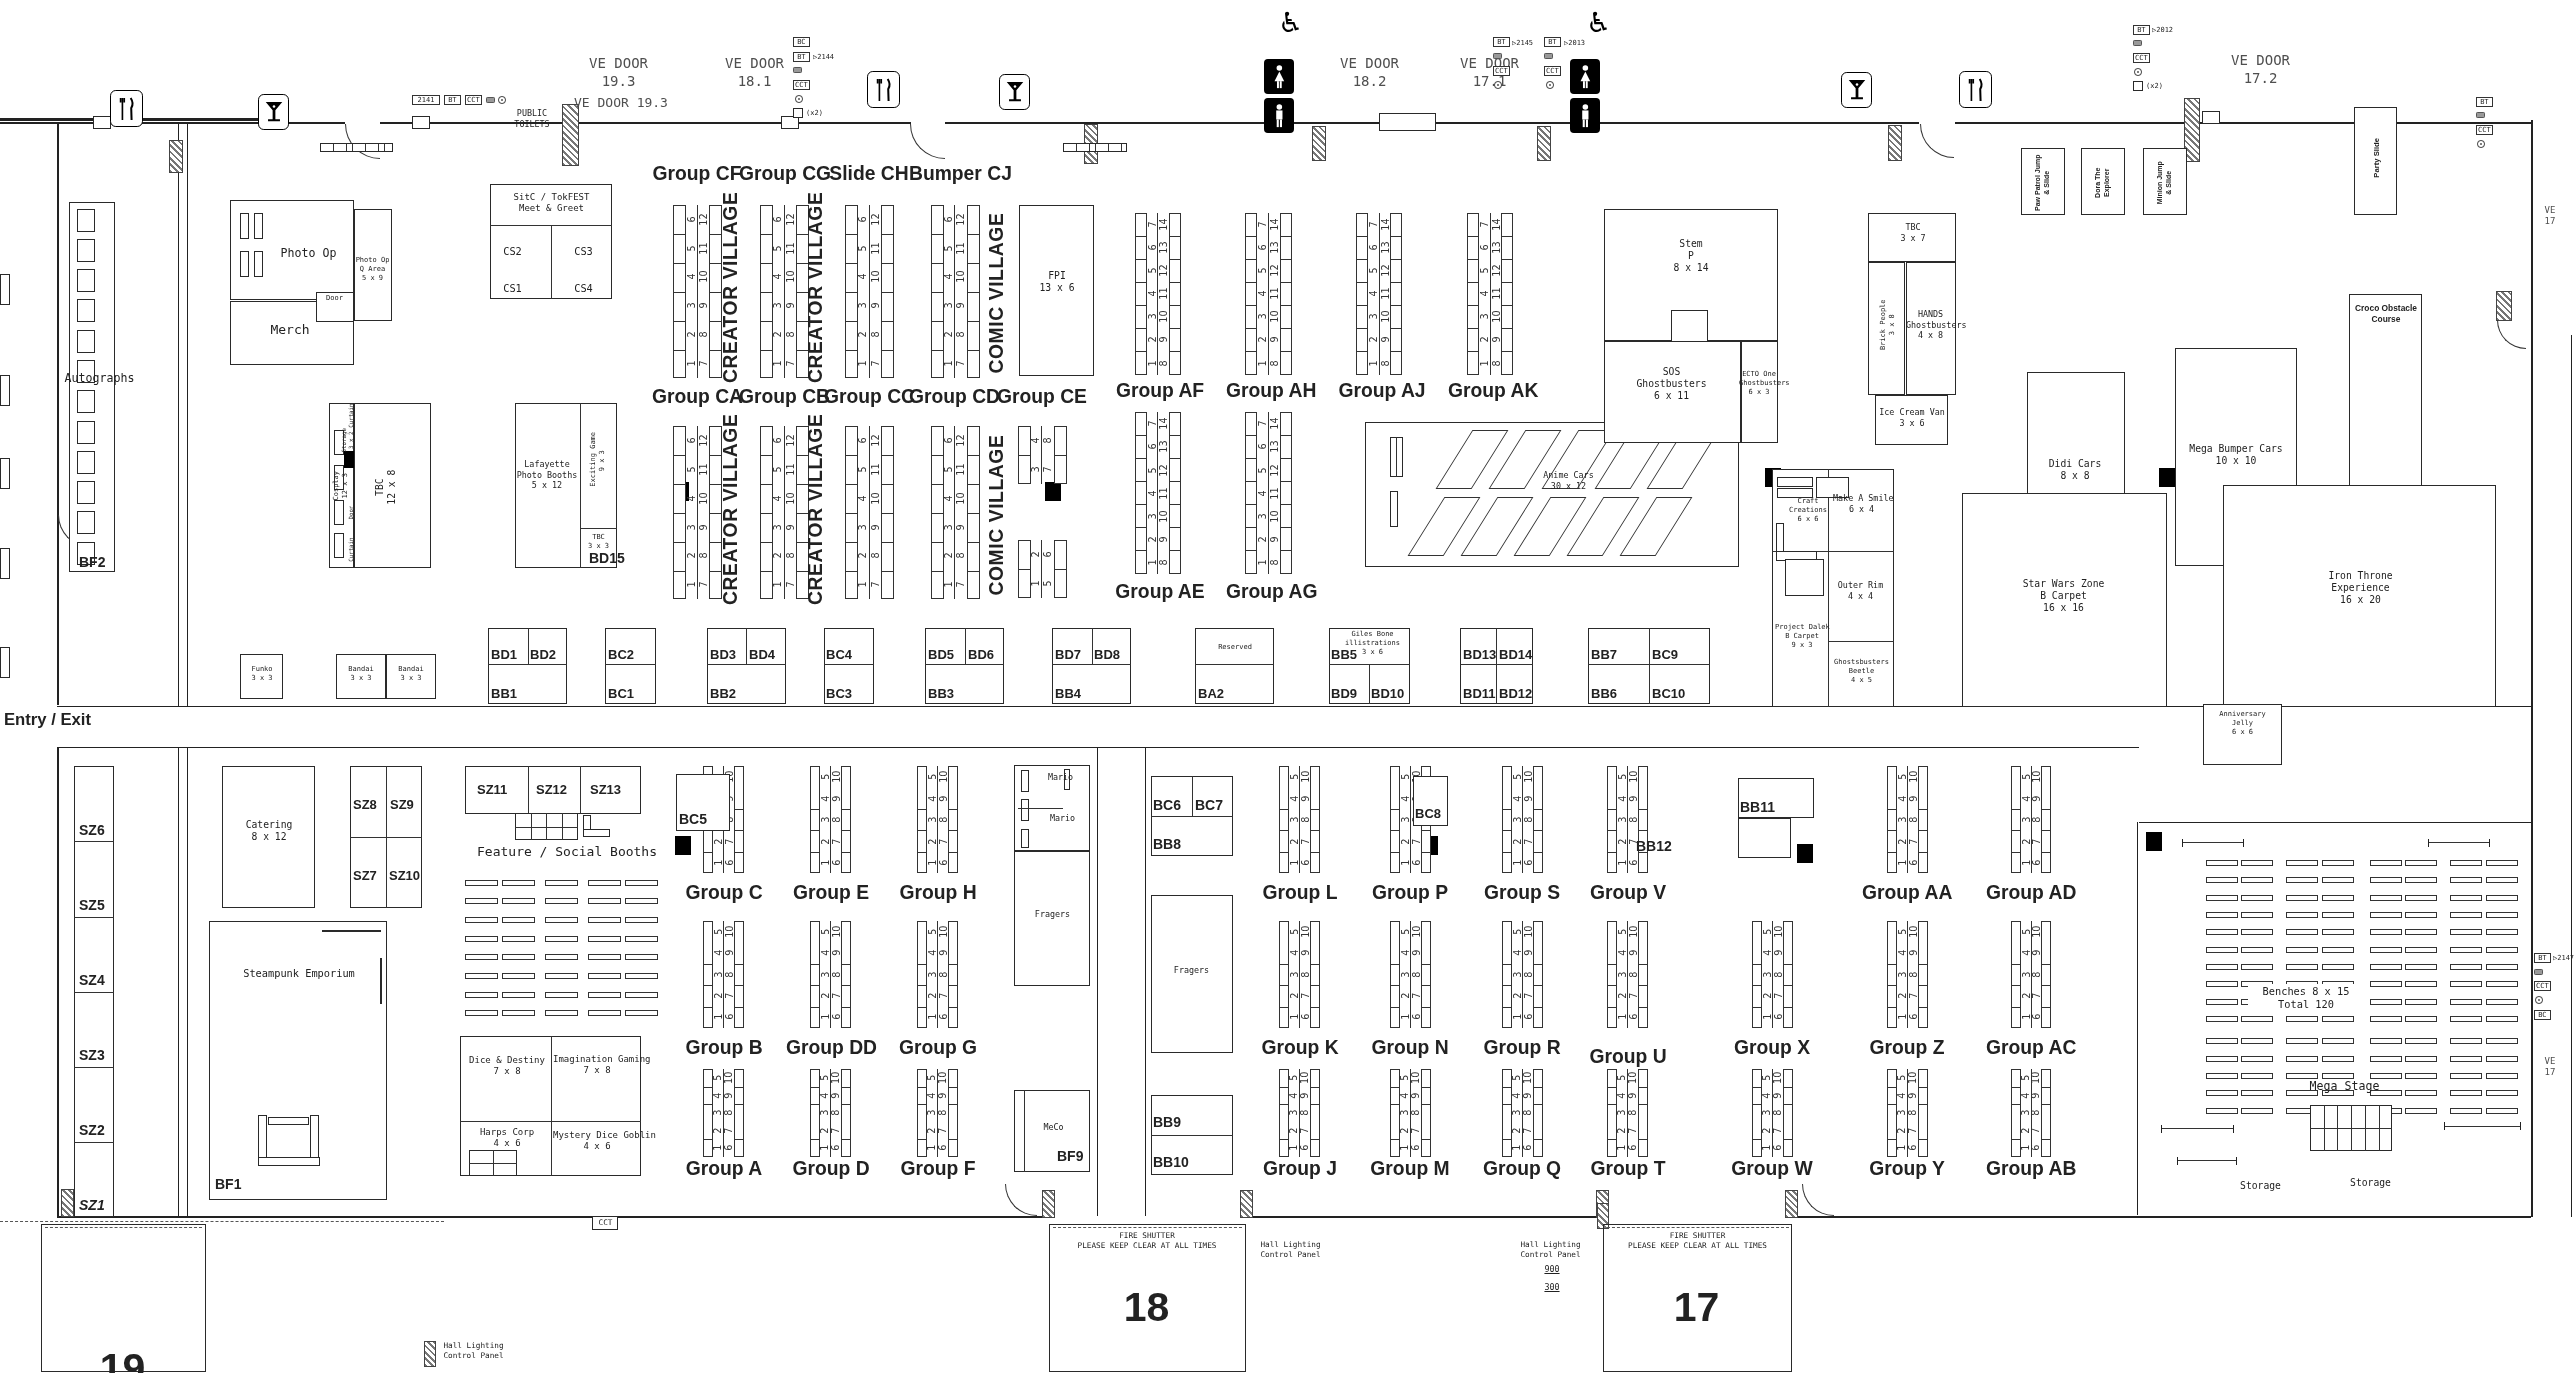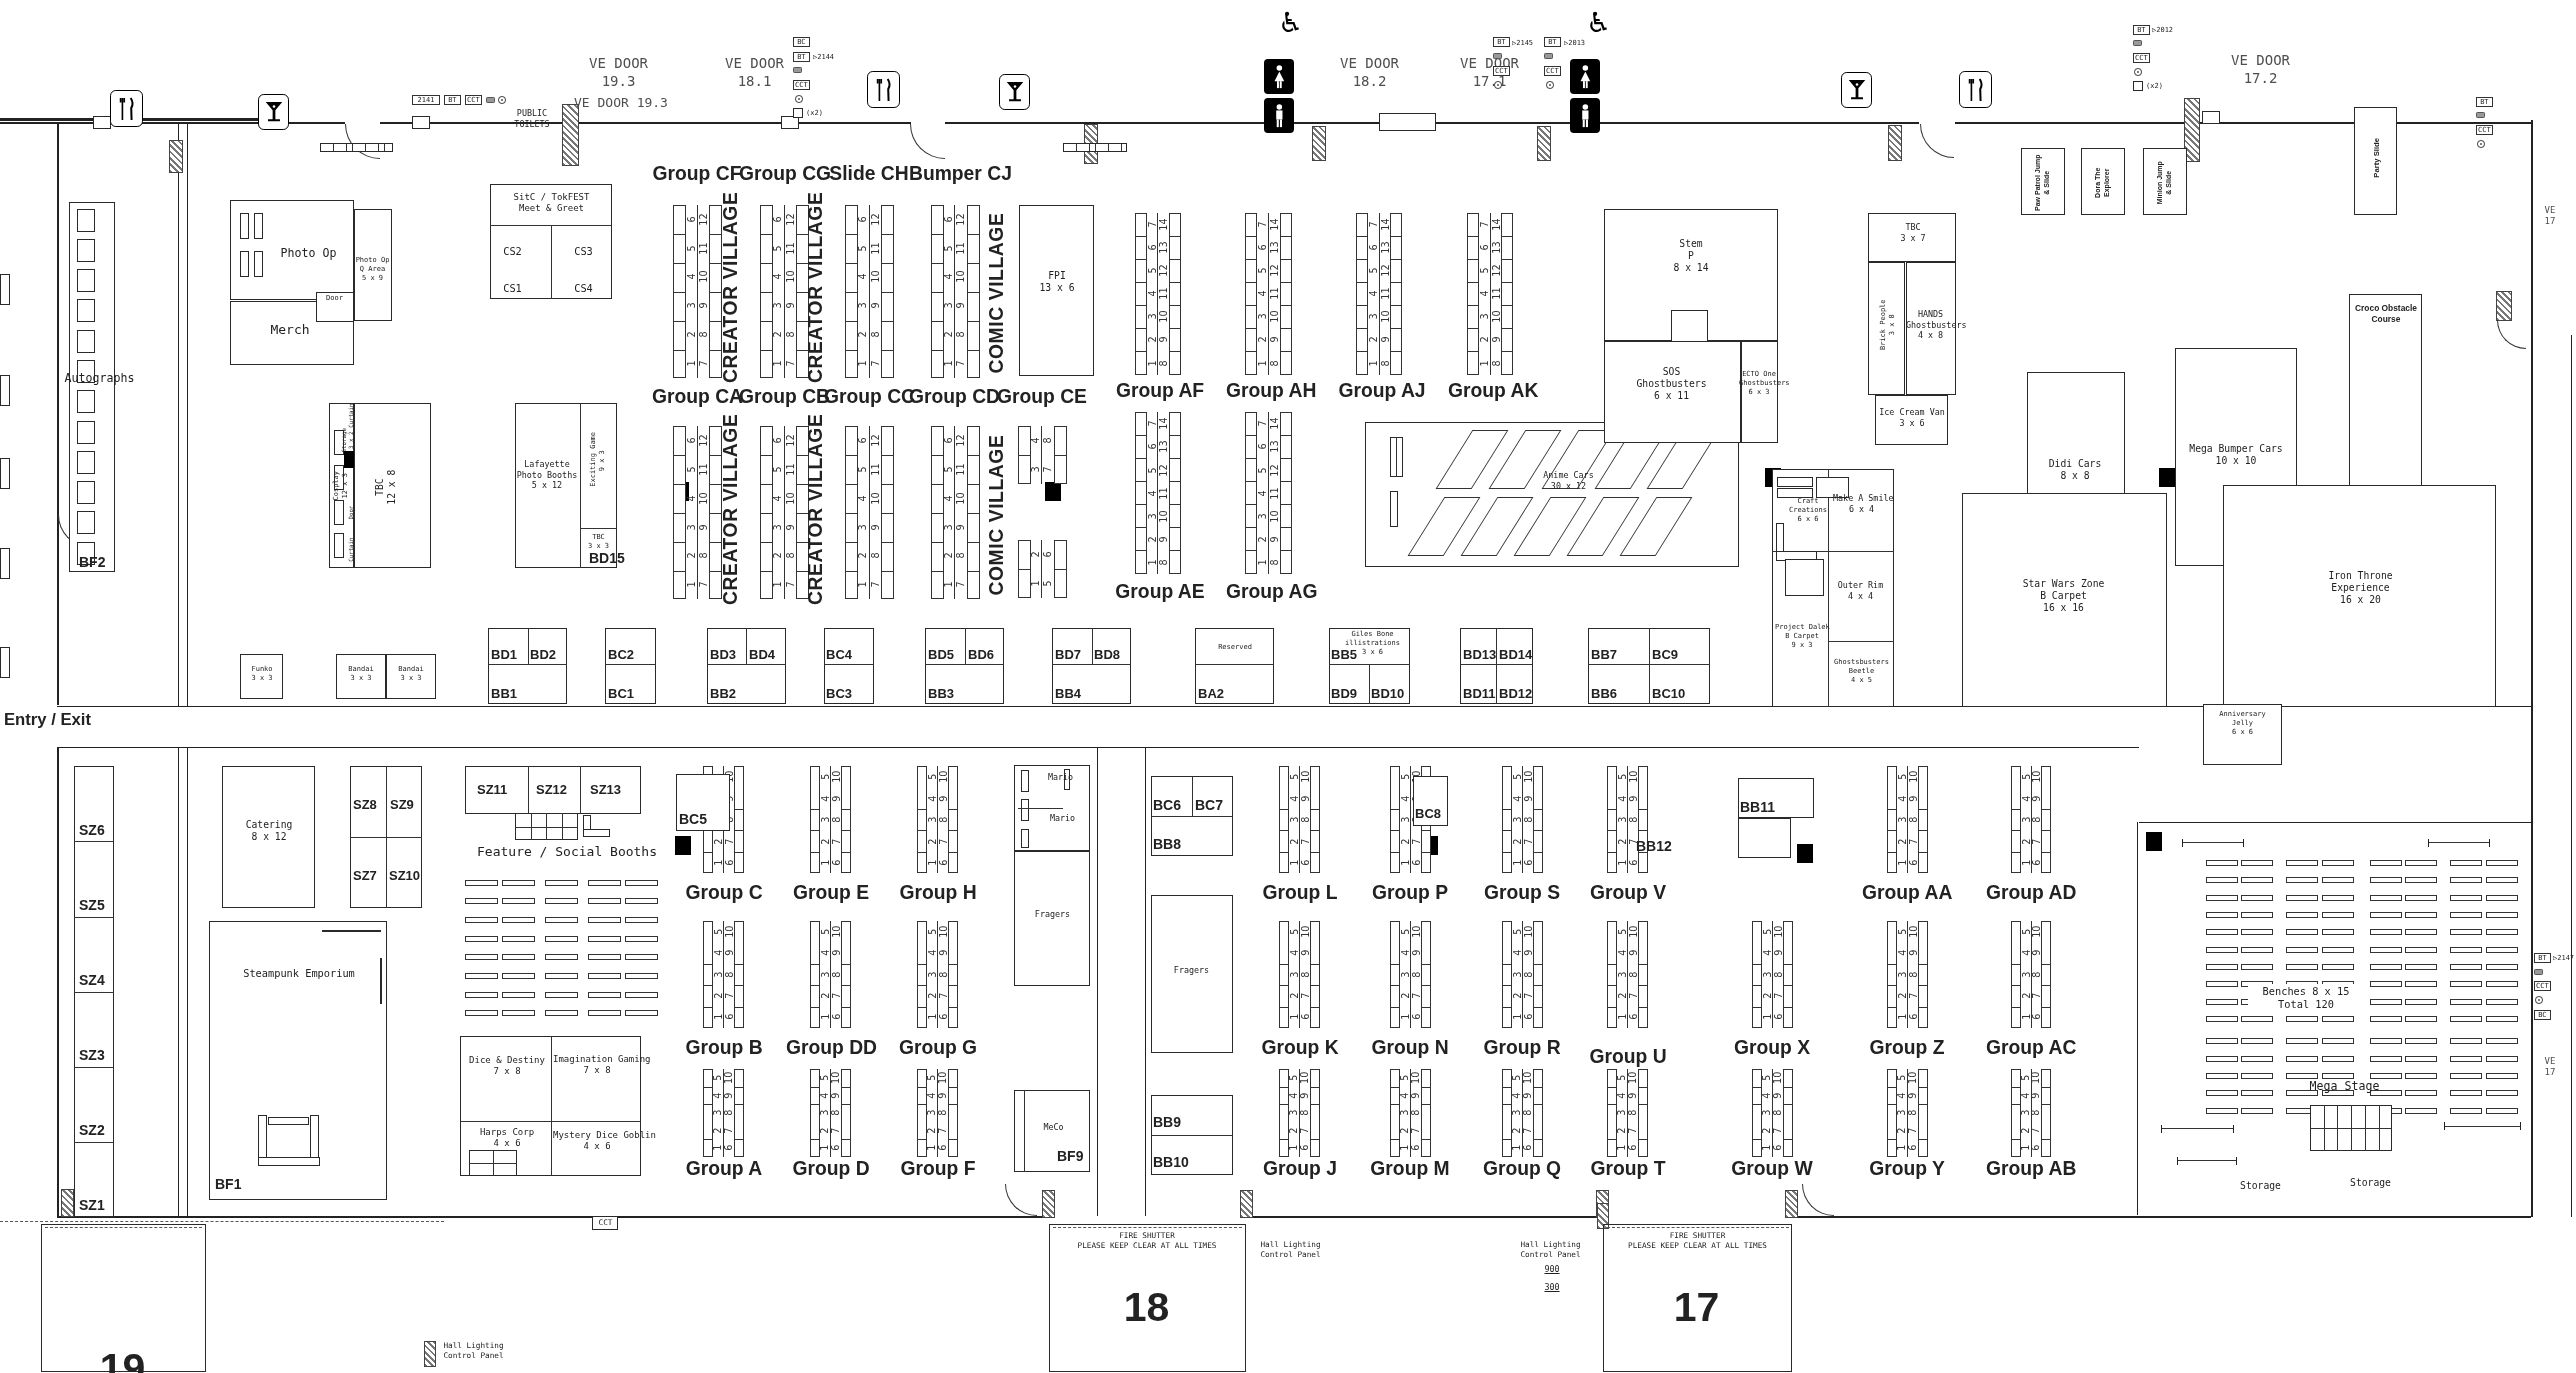--- a/index.html
+++ b/index.html
@@ -769,21 +769,21 @@
     <div class="hline" style="left: 74px; top: 841px; width: 40px;"></div>
     <div class="hline" style="left: 74px; top: 917px; width: 40px;"></div>
     <div class="hline" style="left: 74px; top: 992px; width: 40px;"></div>
     <div class="hline" style="left: 74px; top: 1067px; width: 40px;"></div>
     <div class="hline" style="left: 74px; top: 1142px; width: 40px;"></div>
     <div class="lbl idb" style="left: 79px; top: 822px; width: 35px; text-align: left;">SZ6</div>
     <div class="lbl idb" style="left: 79px; top: 897px; width: 35px; text-align: left;">SZ5</div>
     <div class="lbl idb" style="left: 79px; top: 972px; width: 35px; text-align: left;">SZ4</div>
     <div class="lbl idb" style="left: 79px; top: 1047px; width: 35px; text-align: left;">SZ3</div>
     <div class="lbl idb" style="left: 79px; top: 1122px; width: 35px; text-align: left;">SZ2</div>
-    <div class="lbl idb" style="left: 79px; top: 1197px; width: 35px; text-align: left;">SZ1</div>
+    <div class="lbl idb" style="left: 79px; top: 1197px; width: 35px; text-align: left; font-style: italic;">SZ1</div>
     <div class="box" style="left: 222px; top: 766px; width: 93px; height: 142px;"></div>
     <div class="lbl cad15" style="left: 231px; top: 819px; width: 76px;">Catering
 8 x 12</div>
     <div class="box" style="left: 350px; top: 766px; width: 72px; height: 142px;"></div>
     <div class="vline" style="left: 386px; top: 766px; height: 142px;"></div>
     <div class="hline" style="left: 350px; top: 837px; width: 72px;"></div>
     <div class="lbl idb20" style="left: 353px; top: 797px; width: 31px;">SZ8</div>
     <div class="lbl idb20" style="left: 390px; top: 797px; width: 31px;">SZ9</div>
     <div class="lbl idb20" style="left: 353px; top: 868px; width: 31px;">SZ7</div>
     <div class="lbl idb20" style="left: 389px; top: 868px; width: 31px;">SZ10</div>

